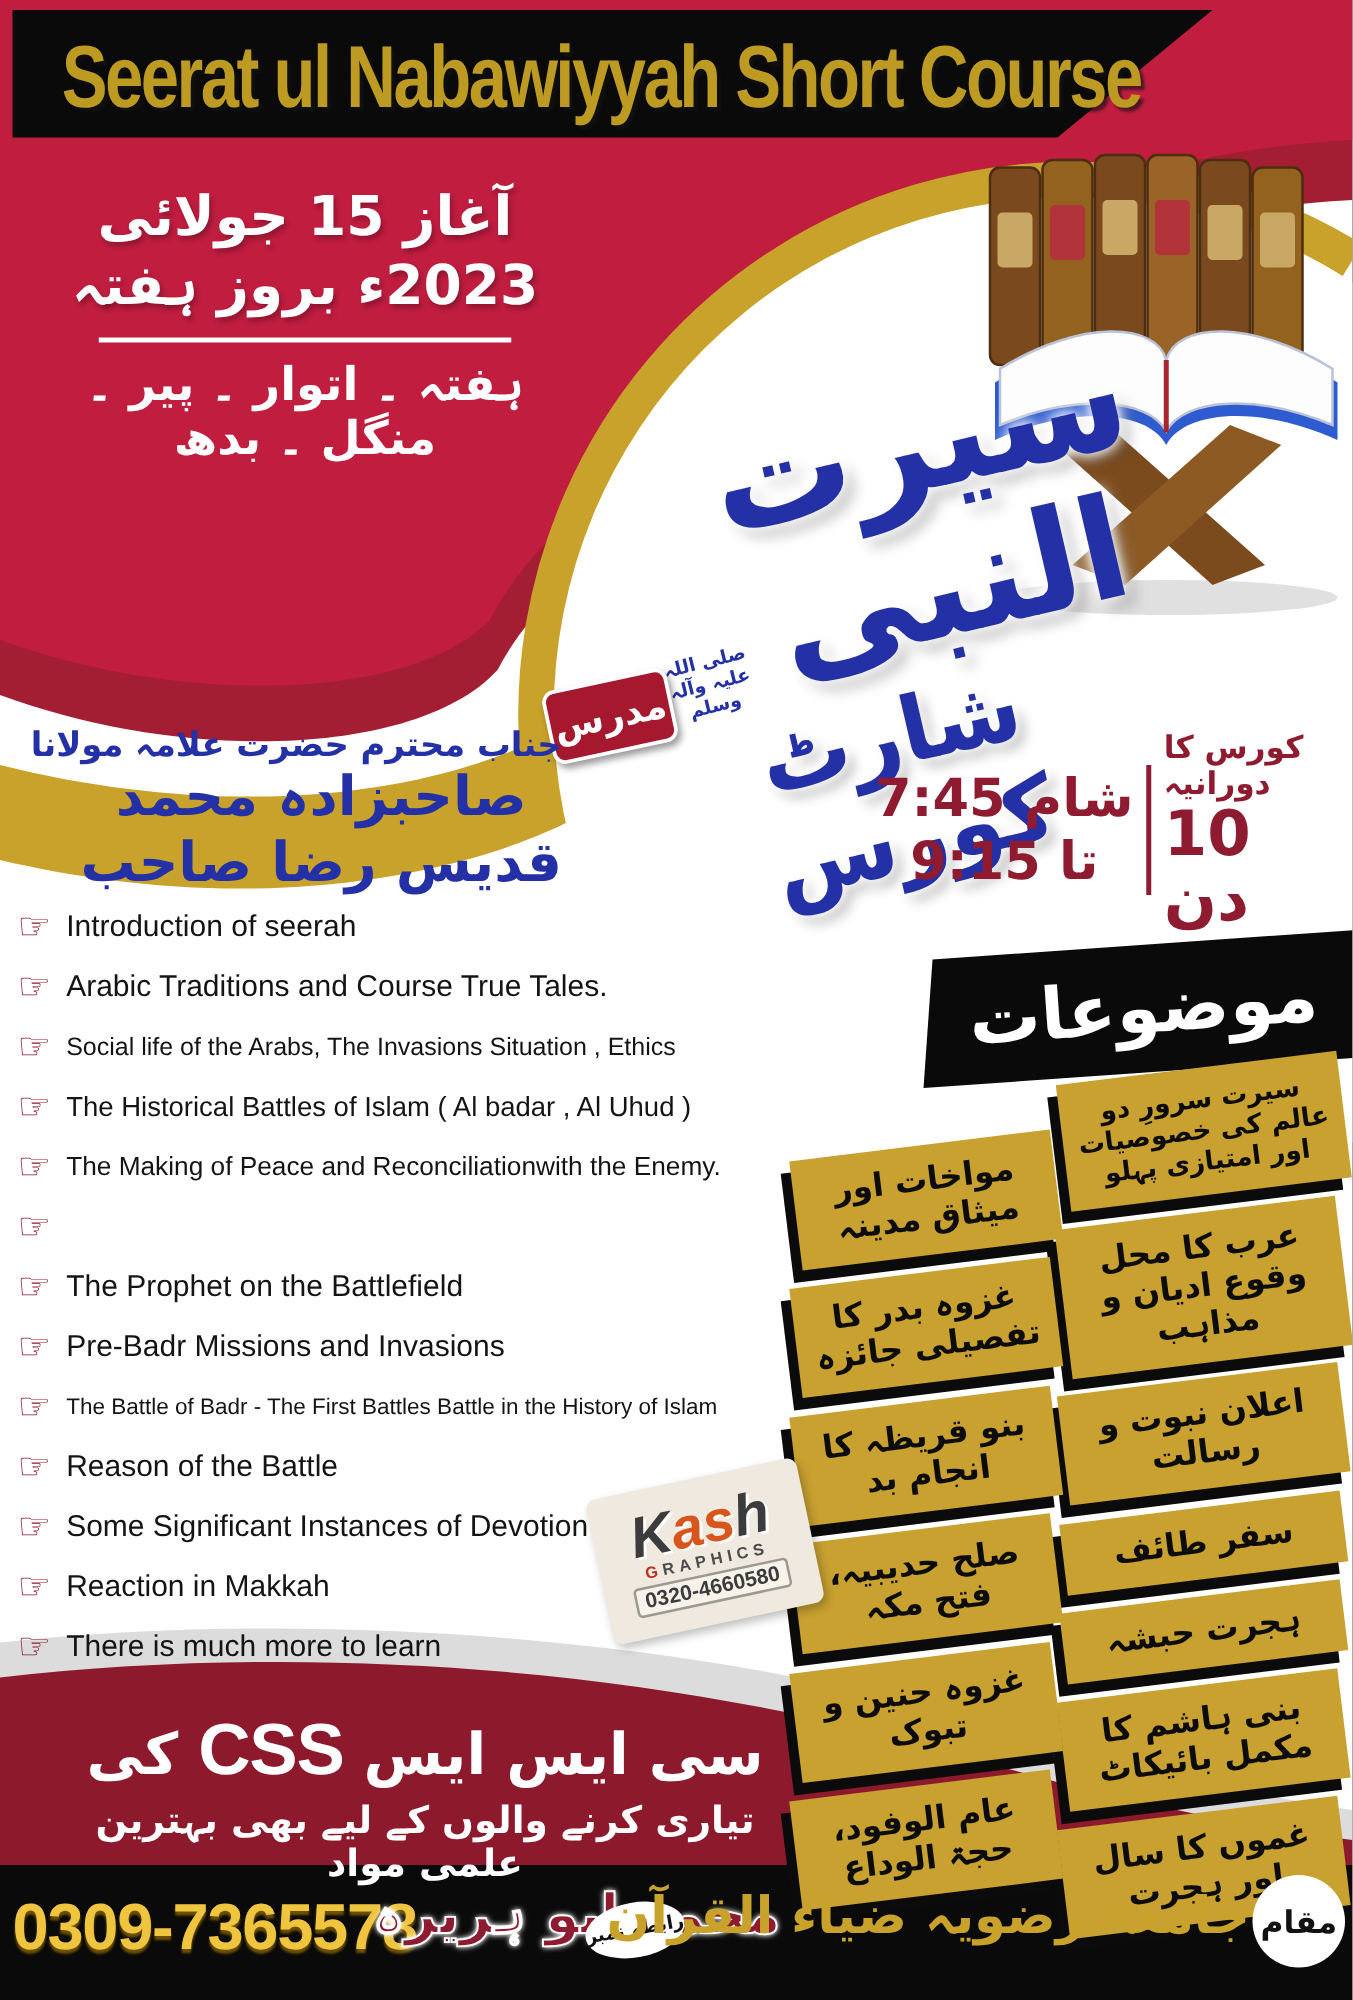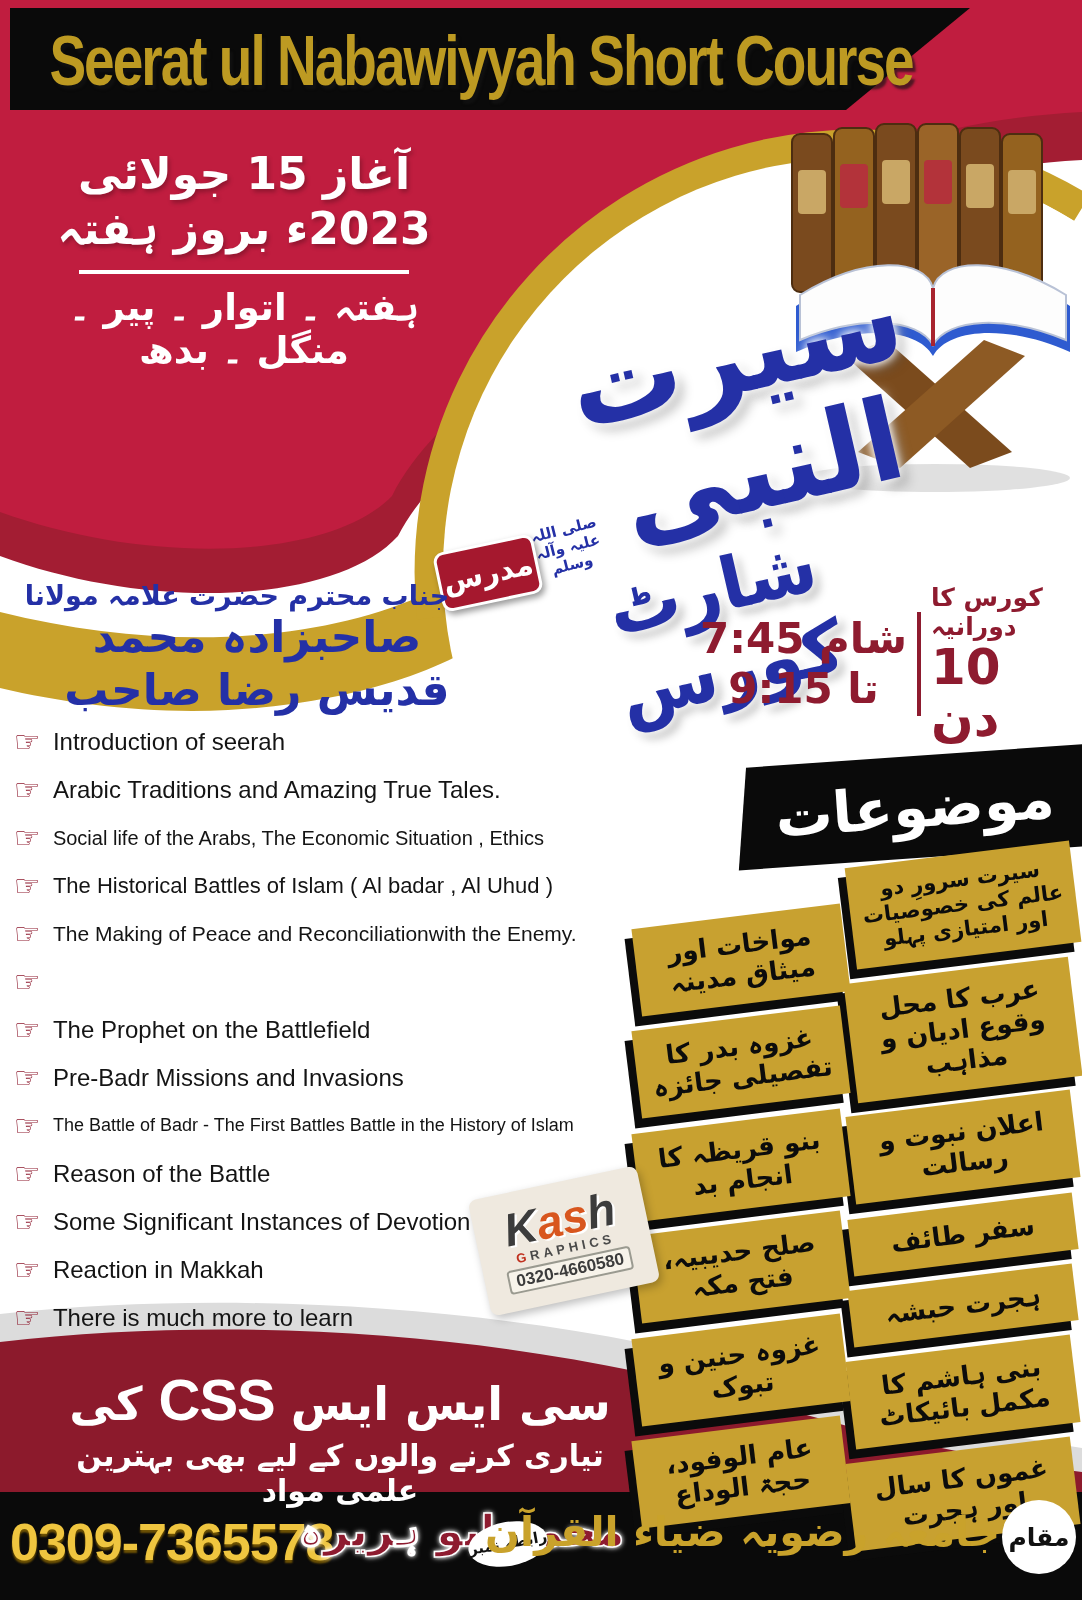--- a/index.html
+++ b/index.html
@@ -181,26 +181,26 @@
 
   <div class="abs syllabus">
 
       <div class="syl-item" style="font-size: 24px;">
         <span class="hand">☞</span>
         <span>Introduction of seerah</span>
       </div>
 
       <div class="syl-item" style="font-size: 24px;">
         <span class="hand">☞</span>
-        <span>Arabic Traditions and Amazing True Tales.</span>
+        <span>Arabic Traditions and Course True Tales.</span>
       </div>
 
       <div class="syl-item" style="font-size: 20px;">
         <span class="hand">☞</span>
-        <span>Social life of the Arabs, The Economic Situation , Ethics</span>
+        <span>Social life of the Arabs, The Invasions Situation , Ethics</span>
       </div>
 
       <div class="syl-item" style="font-size: 22px;">
         <span class="hand">☞</span>
         <span>The Historical Battles of Islam ( Al badar , Al Uhud )</span>
       </div>
 
       <div class="syl-item" style="font-size: 21px;">
         <span class="hand">☞</span>
         <span>The Making of Peace and Reconciliationwith the Enemy.</span>

